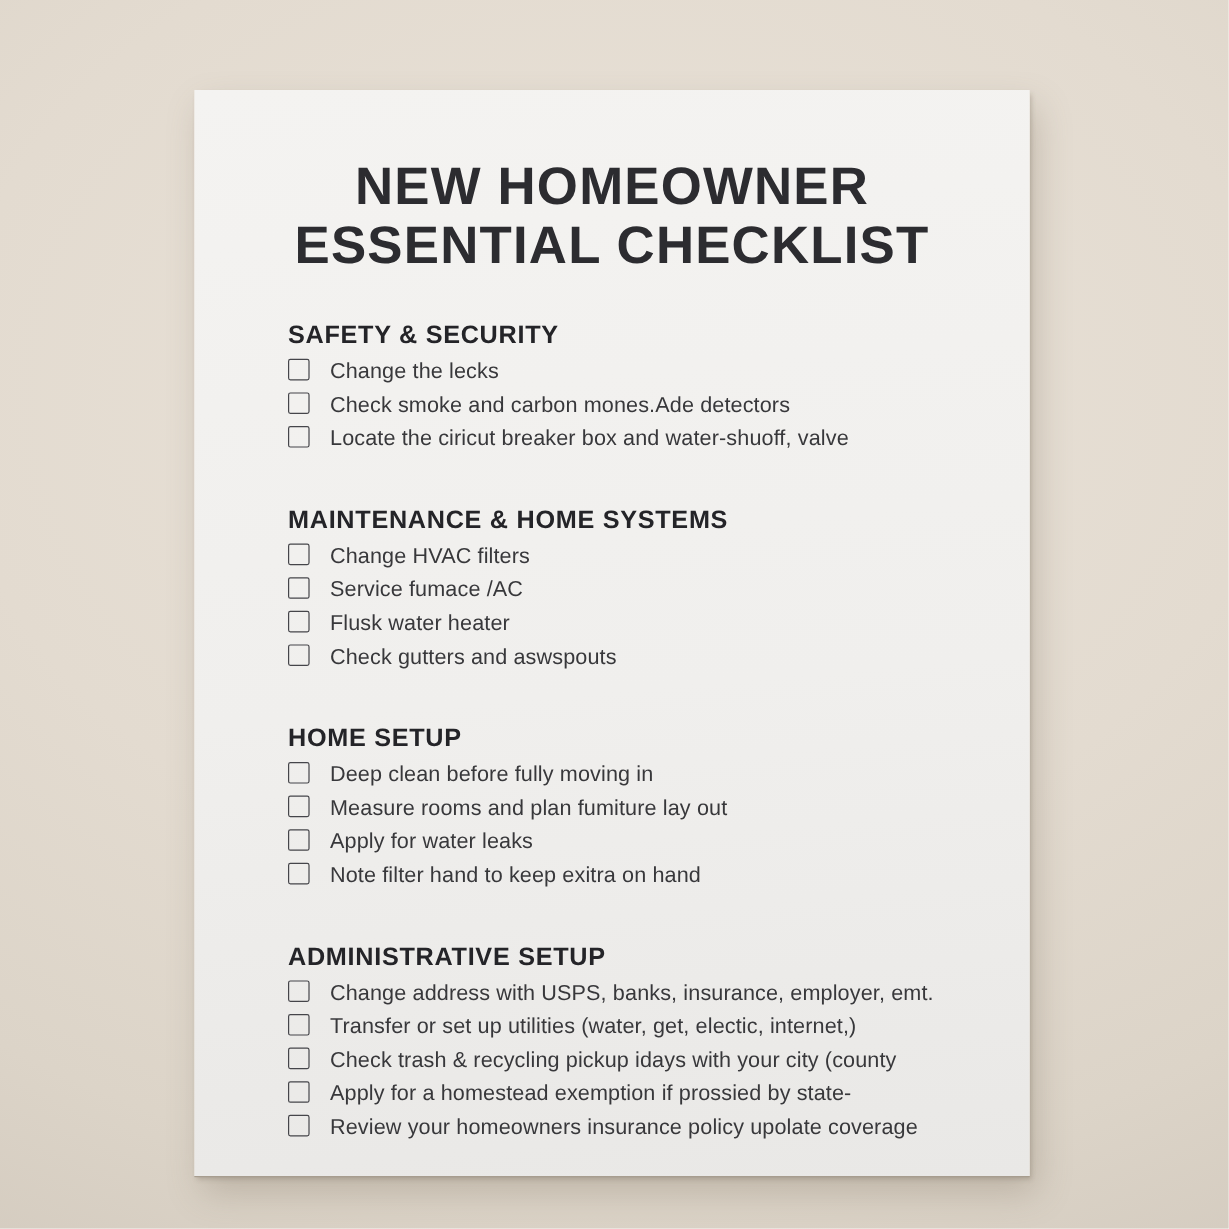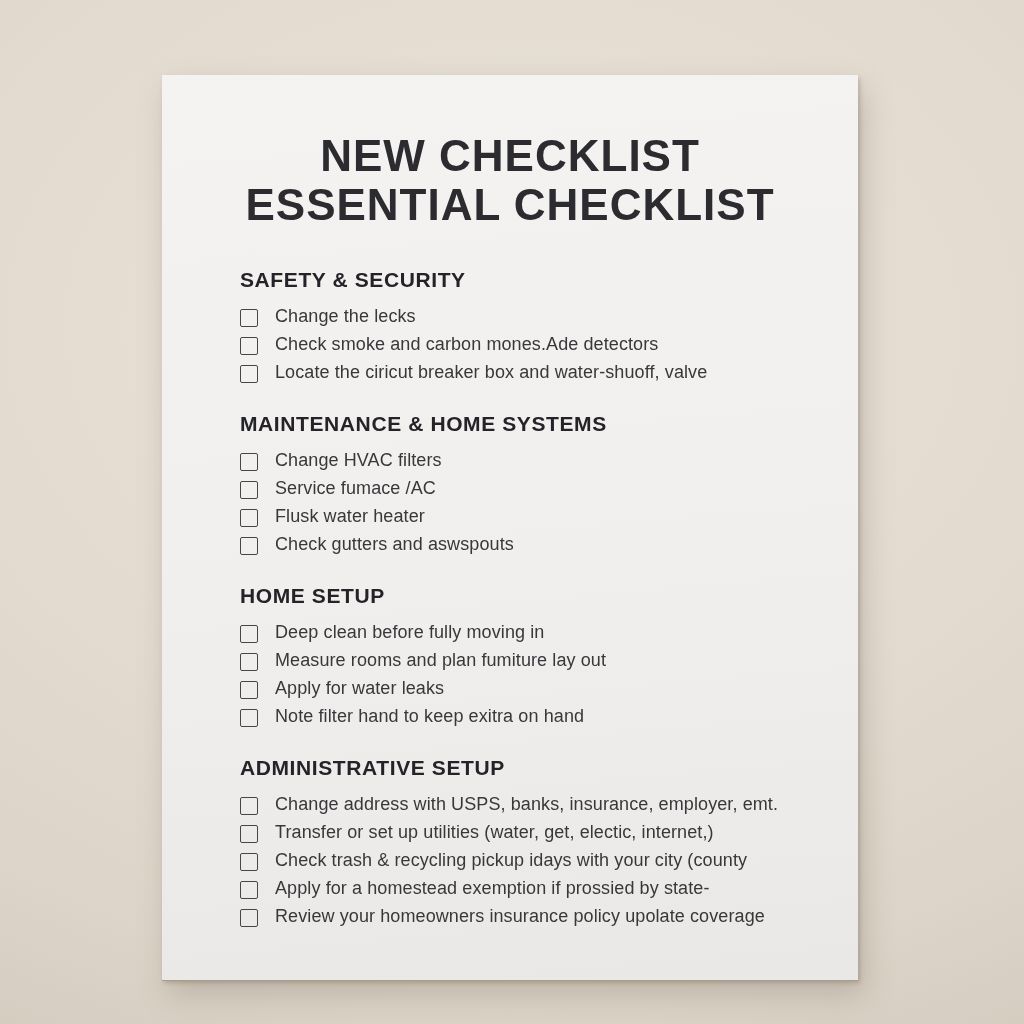--- a/index.html
+++ b/index.html
@@ -37,33 +37,33 @@
     padding-top: 56px;
     text-align: center;
     font-size: 44px;
     line-height: 49px;
     font-weight: 700;
     letter-spacing: 1px;
     color: #2c2c30;
   }
   .title span { display: block; }
   .section { margin-top: 38px; }
-  .section:nth-of-type(n+2) { margin-top: 28px; }
+  .section:nth-of-type(n+2) { margin-top: 38px; }
   .section-heading {
     margin: 0;
     font-size: 21px;
     line-height: 26px;
     font-weight: 700;
     letter-spacing: 0.6px;
     color: #242428;
   }
   .items { margin-top: 6px; }
   .item {
     display: flex;
-    align-items: flex-end;
+    align-items: flex-start;
     height: 28px;
   }
   .checkbox {
     flex: 0 0 auto;
     width: 16px;
     height: 16px;
     border: 1.6px solid #45454a;
     border-radius: 2px;
     background: transparent;
     margin-right: 17px;
@@ -74,21 +74,21 @@
     letter-spacing: 0.1px;
     white-space: nowrap;
   }
 </style>
 </head>
 <body>
 
 <div class="wall">
   <div class="paper">
     <h1 class="title">
-      <span>NEW CHECKLIST</span>
+      <span>NEW HOMEOWNER</span>
       <span>ESSENTIAL CHECKLIST</span>
     </h1>
     <div>
         <section class="section">
           <h2 class="section-heading">SAFETY &amp; SECURITY</h2>
           <div class="items">
             <div class="item">
               <span class="checkbox"></span>
               <span class="item-label">Change the lecks</span>
             </div>

